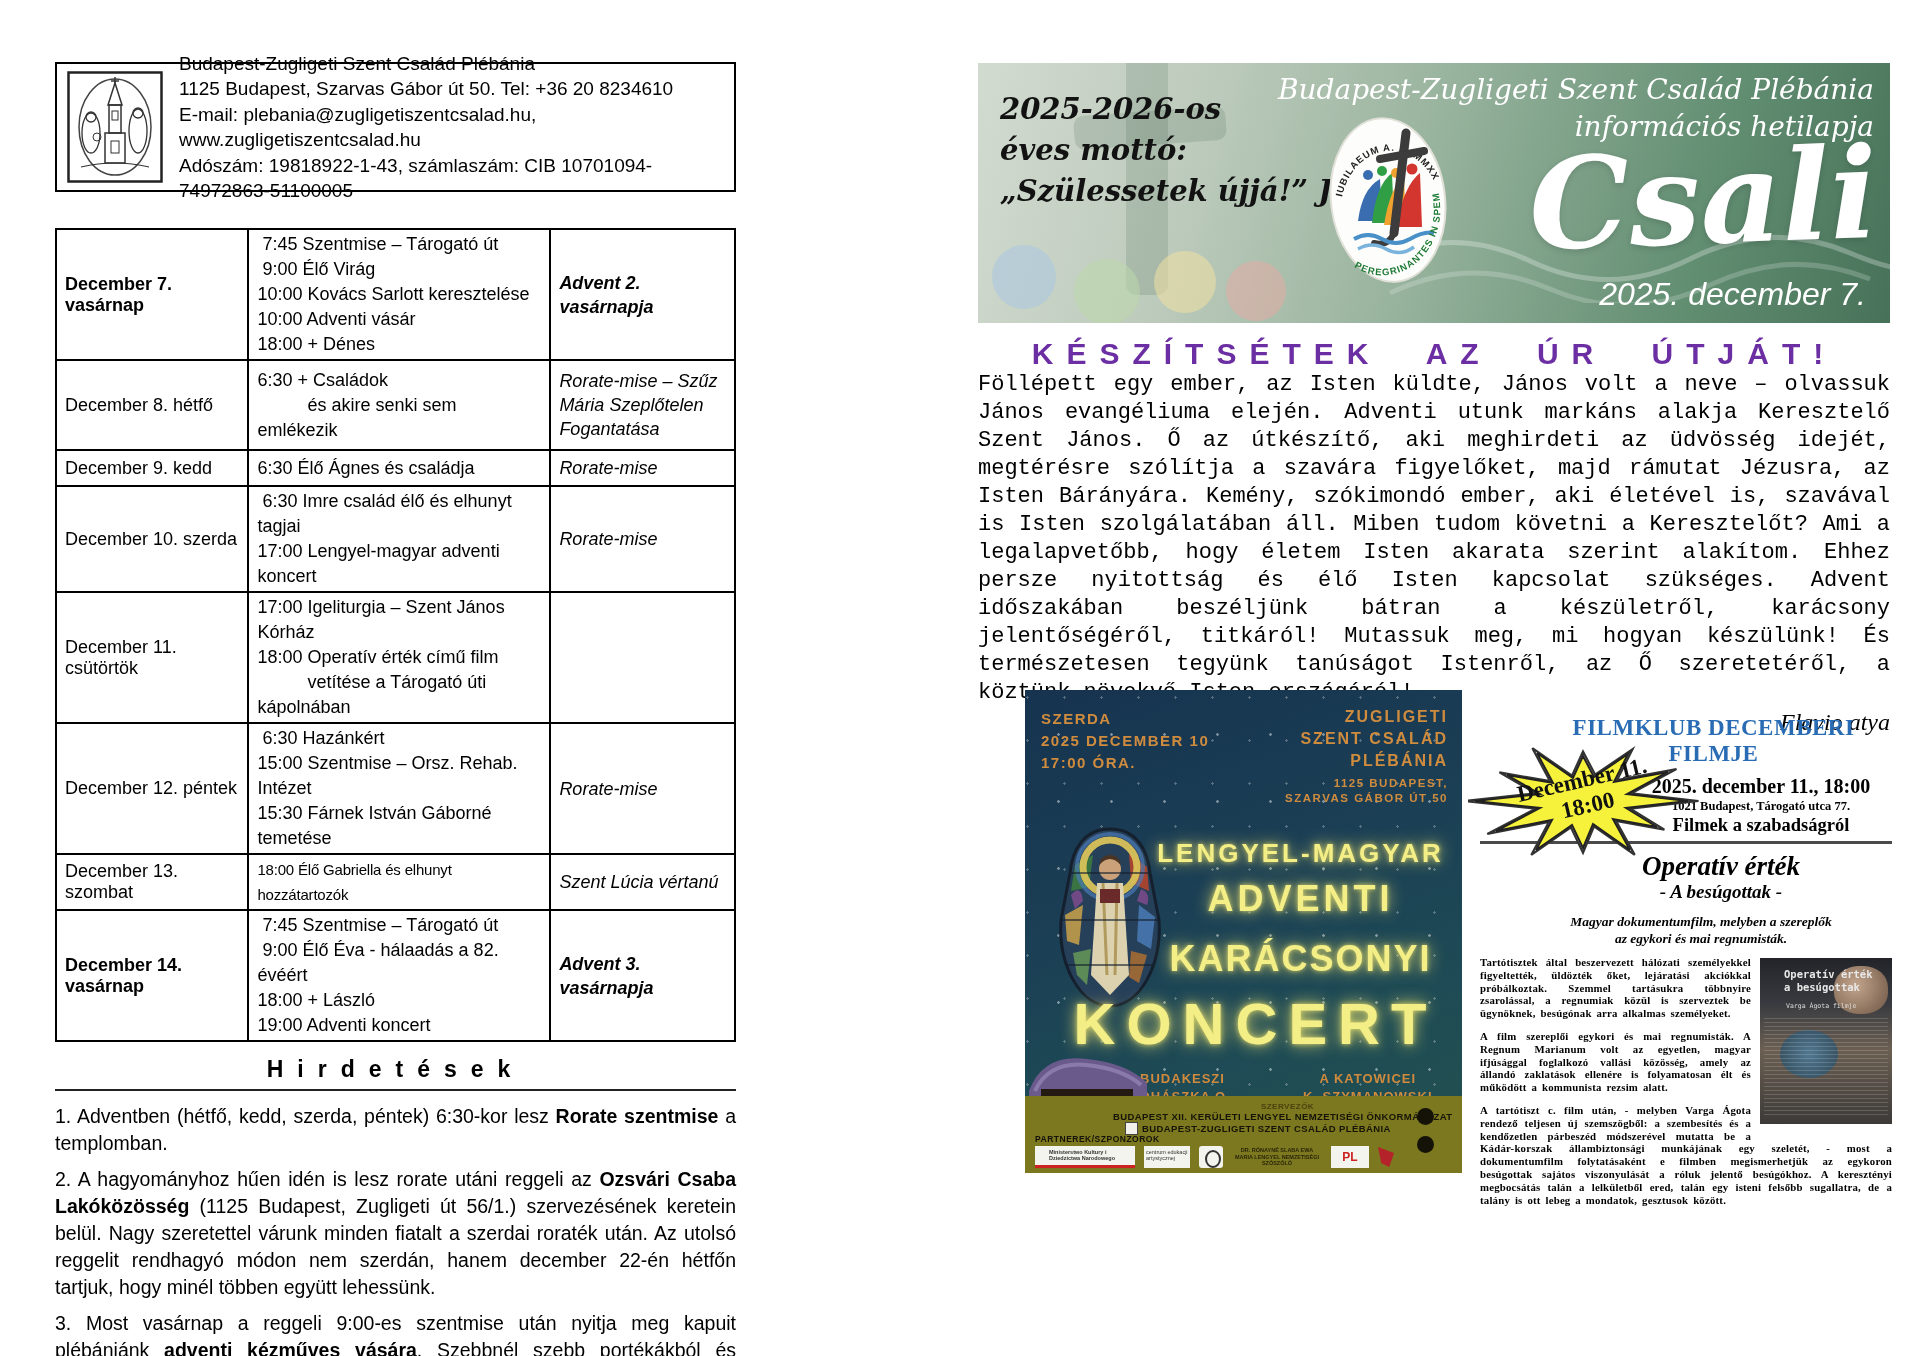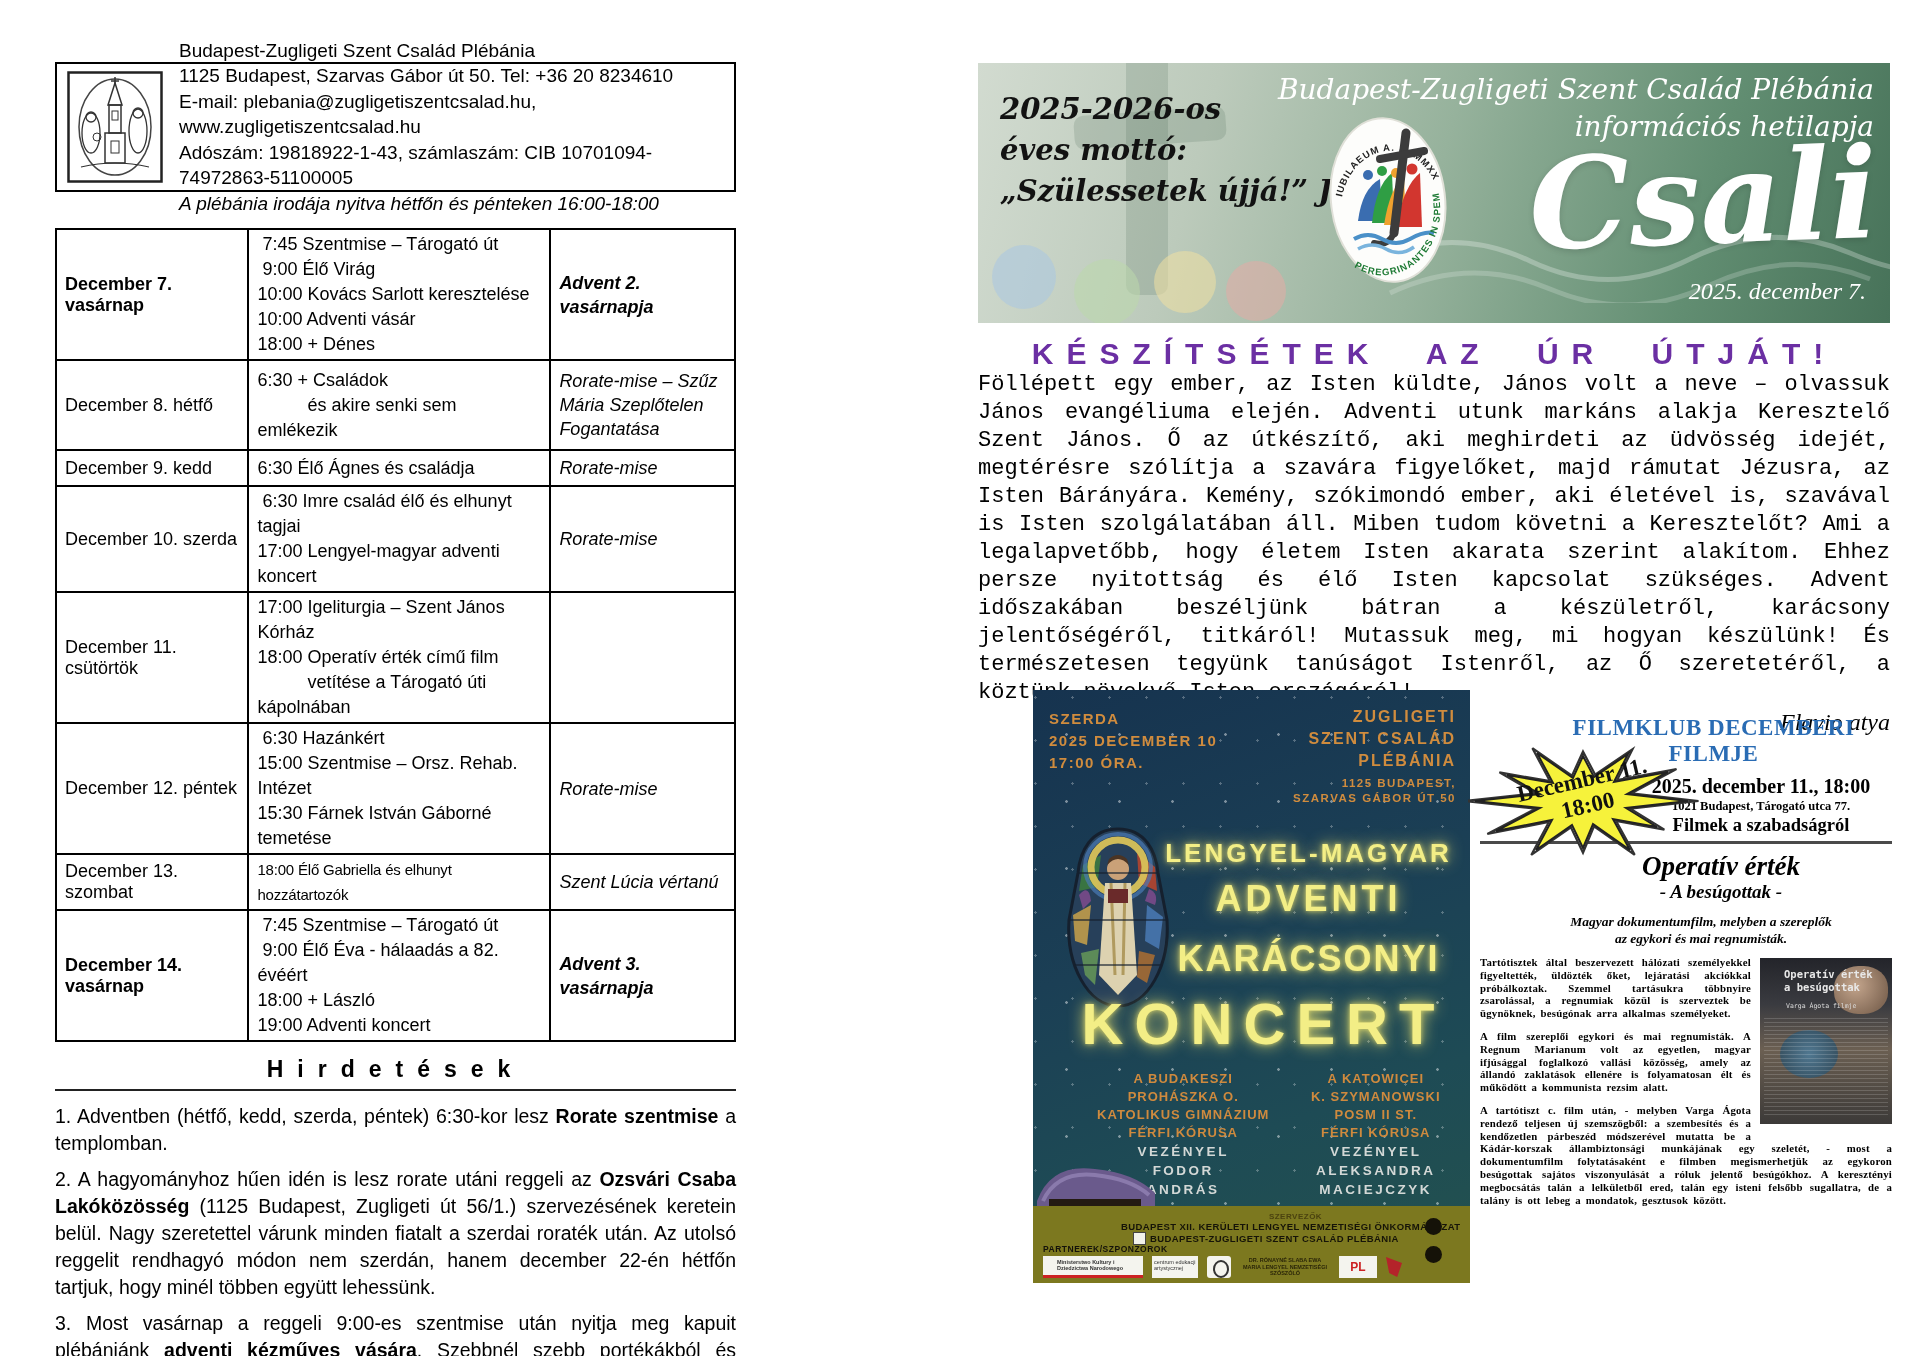--- a/index.html
+++ b/index.html
@@ -42,31 +42,31 @@
   .blob4{left:248px;top:198px;width:60px;height:60px;background:#e4aca6;}
   .b-waves{position:absolute;right:0;top:120px;opacity:.9;}
   .motto{position:absolute;left:22px;top:26px;font-family:"DejaVu Serif",serif;font-style:italic;
          font-weight:700;font-size:29px;line-height:41px;color:#121212;}
   .sub{position:absolute;right:16px;top:8px;text-align:right;font-family:"DejaVu Serif",serif;
        font-style:italic;font-size:28px;line-height:37px;color:#fff;}
   .jlogo{position:absolute;left:350px;top:52px;}
   .masthead{position:absolute;right:12px;top:62px;font-family:"DejaVu Serif",serif;font-style:italic;
             font-weight:700;font-size:126px;color:#fff;transform:rotate(-2deg);
             text-shadow:0 2px 6px rgba(0,0,0,.15);}
-  .issue{position:absolute;right:24px;bottom:18px;font-family:Liberation Serif, serif;font-style:italic;
-         font-size:24px;color:#fff;}
+  .issue{position:absolute;right:24px;bottom:10px;font-family:Liberation Sans, sans-serif;font-style:italic;
+         font-size:32px;color:#fff;}
   .headline{margin-top:14px;text-align:center;color:#6B2FA3;font-weight:700;font-size:30px;
             letter-spacing:13px;word-spacing:24px;}
   .article{font-family:Liberation Mono, monospace;font-size:22px;line-height:28px;
            text-align:justify;}
   .signature{text-align:right;font-family:"Liberation Serif",serif;font-style:italic;font-size:24px;margin-top:2px;}
 
   
-  .poster{position:absolute;left:47px;top:627px;width:437px;height:593px;overflow:hidden;
-          background:linear-gradient(160deg,#16334f 0%,#1b3f55 40%,#1e4b55 70%,#23524e 100%);margin-left:8px;}
+  .poster{position:absolute;left:47px;top:627px;width:437px;height:483px;overflow:hidden;
+          background:linear-gradient(160deg,#16334f 0%,#1b3f55 40%,#1e4b55 70%,#23524e 100%);}
   .poster .stars{position:absolute;inset:0;
      background-image:radial-gradient(rgba(255,255,255,.8) 1px,transparent 1.4px),
                       radial-gradient(rgba(255,255,255,.5) 1px,transparent 1.3px);
      background-size:53px 67px,37px 43px;background-position:7px 11px,21px 29px;opacity:.55;}
   .p-datetime{position:absolute;left:16px;top:18px;color:#d08c3e;font-weight:700;font-size:15px;
               line-height:22px;letter-spacing:1.5px;}
   .p-venue{position:absolute;right:14px;top:16px;text-align:right;color:#d08c3e;}
   .p-venue-main{font-weight:700;font-size:16px;line-height:22px;letter-spacing:2px;}
   .p-venue-addr{font-weight:700;font-size:11.5px;line-height:15px;letter-spacing:1.5px;margin-top:4px;}
   .p-glass{position:absolute;left:28px;top:135px;}
@@ -152,21 +152,20 @@
         <circle cx="30" cy="66" r="4" fill="none" stroke="#333" stroke-width="1"></circle>
         <ellipse cx="71" cy="60" rx="9" ry="22" fill="none" stroke="#333" stroke-width="1.3"></ellipse>
         <circle cx="71" cy="42" r="5" fill="none" stroke="#333" stroke-width="1.3"></circle>
         <path d="M14,96 Q48,88 82,96" fill="none" stroke="#333" stroke-width="1.2"></path>
       </svg>
       <div class="hdr-text">
         <div>Budapest-Zugligeti Szent Család Plébánia</div>
         <div>1125 Budapest, Szarvas Gábor út 50. Tel: +36 20 8234610</div>
         <div>E-mail: plebania@zugligetiszentcsalad.hu, www.zugligetiszentcsalad.hu</div>
         <div>Adószám: 19818922-1-43, számlaszám: CIB 10701094-74972863-51100005</div>
-        <div class="it">A plébánia irodája nyitva hétfőn és pénteken 16:00-18:00</div>
       </div>
     </div>
 
     <table class="sched">
       <colgroup>
           <col style="width:193px">
           <col style="width:303px">
           <col style="width:185px">
         </colgroup>
       <tbody>

